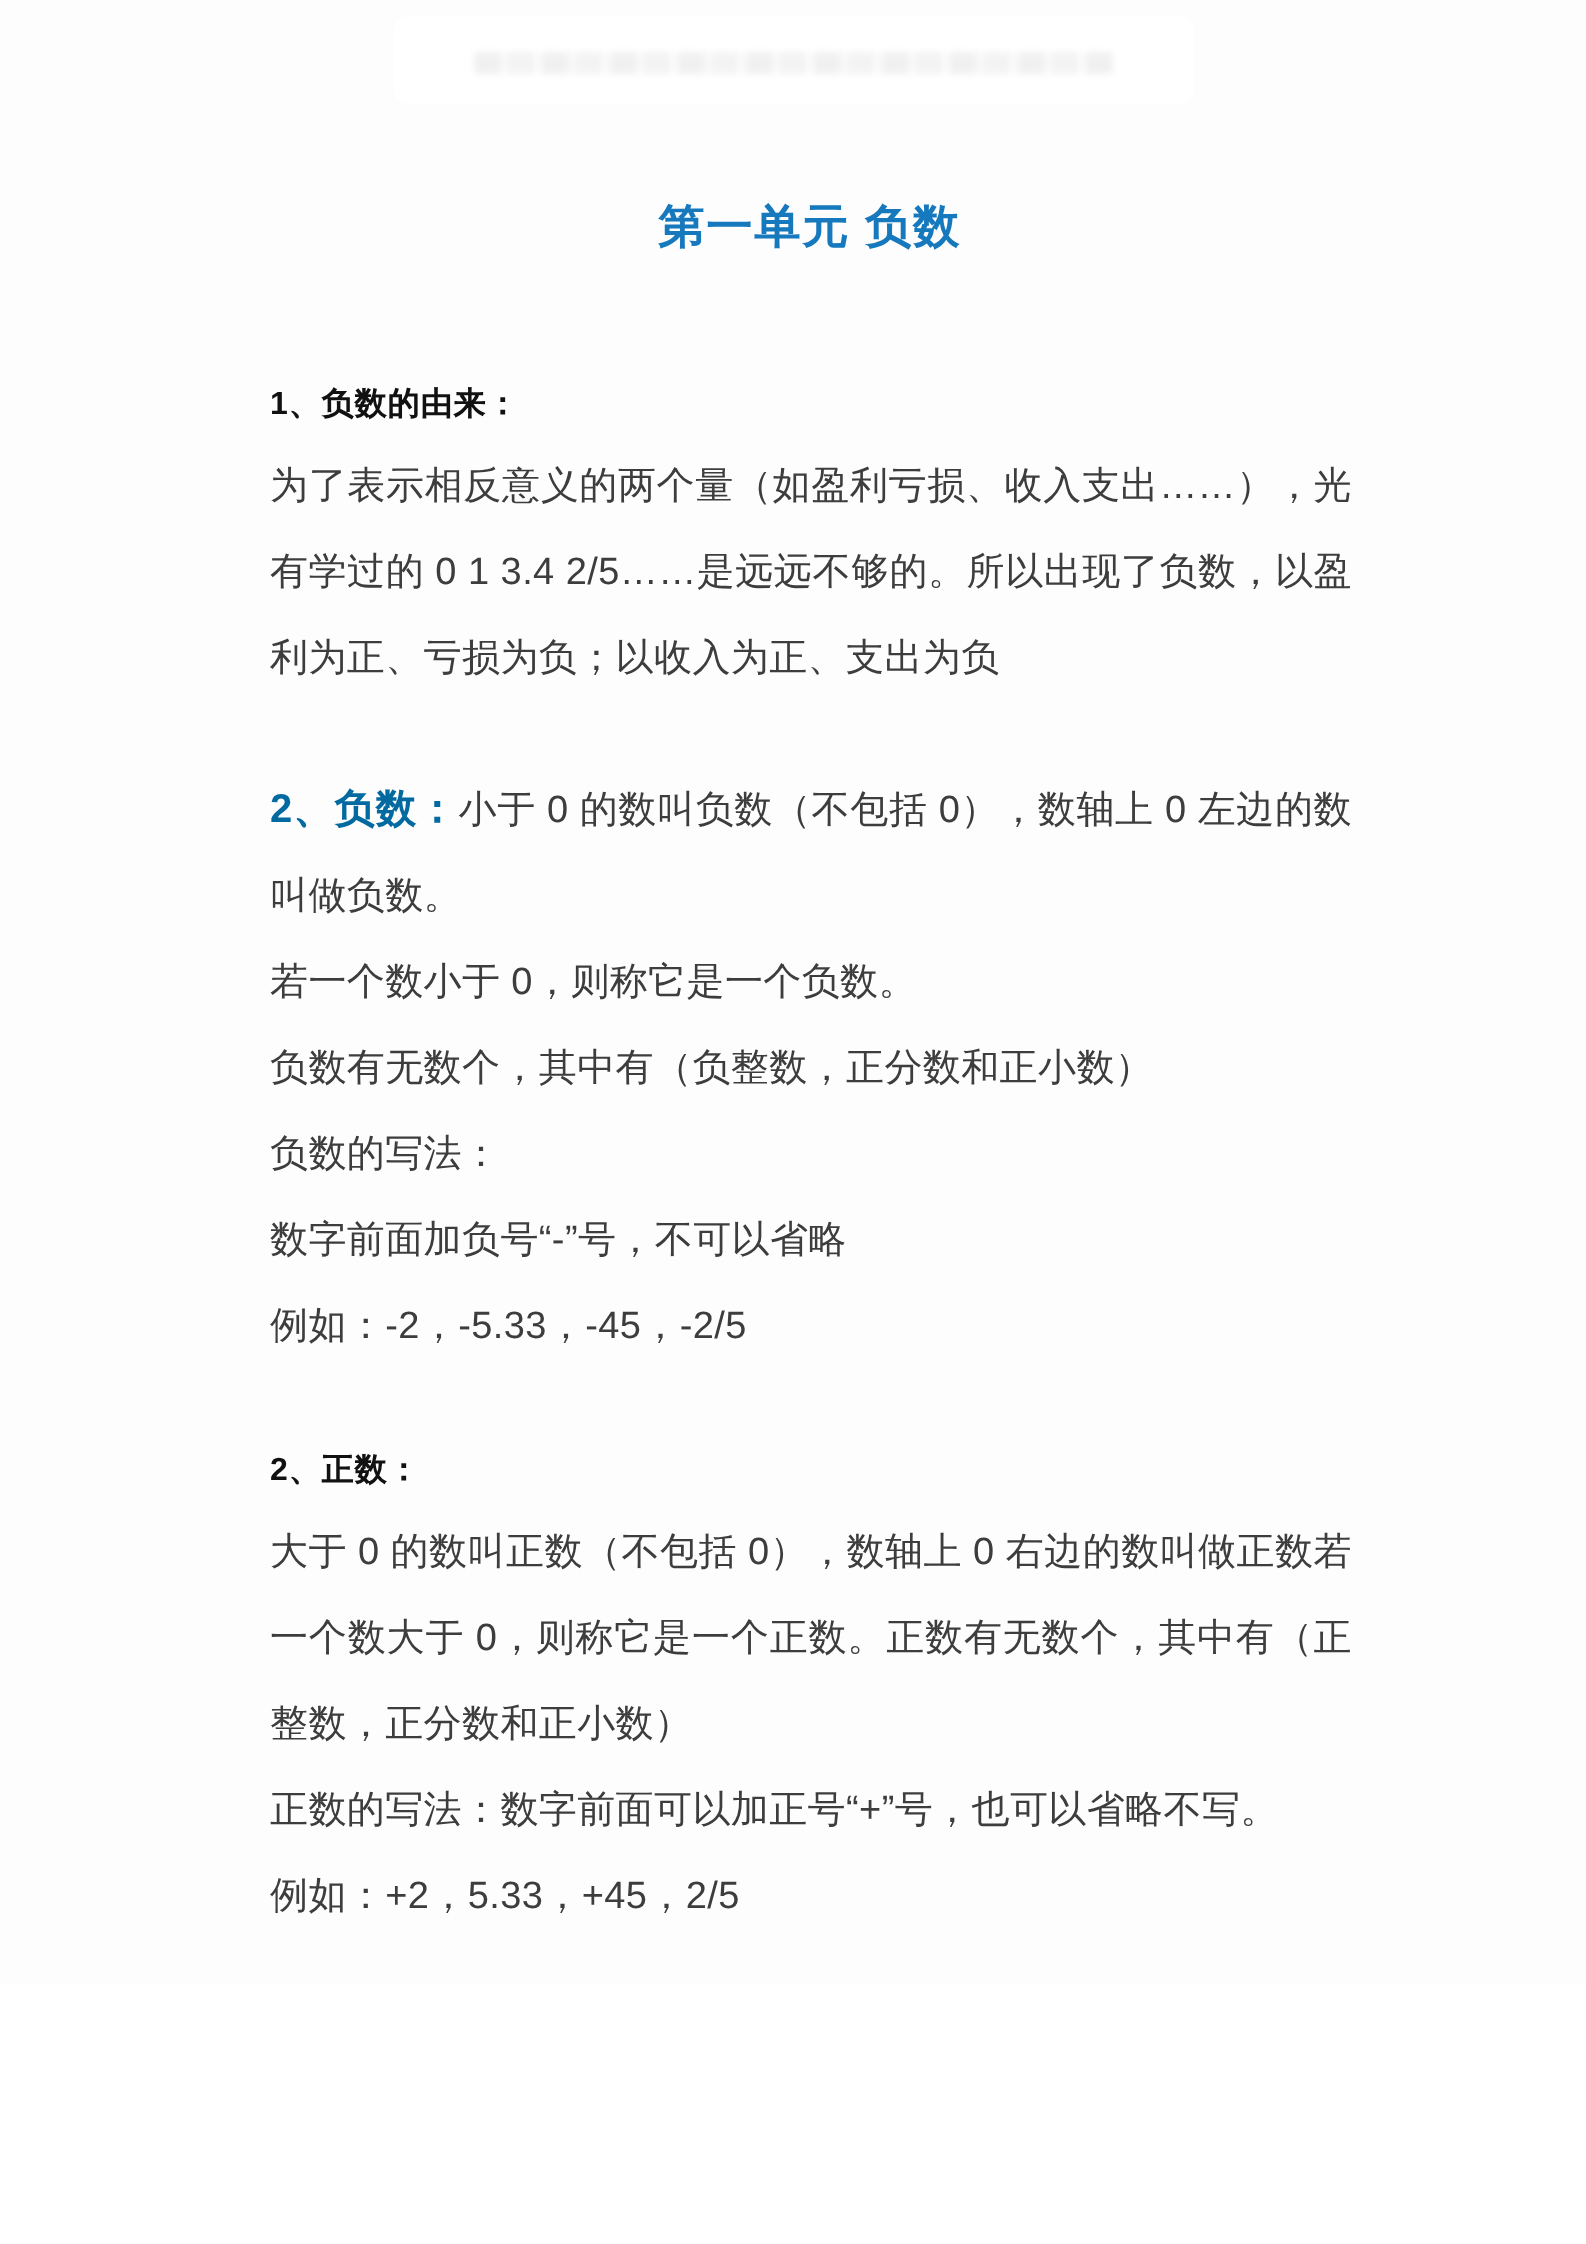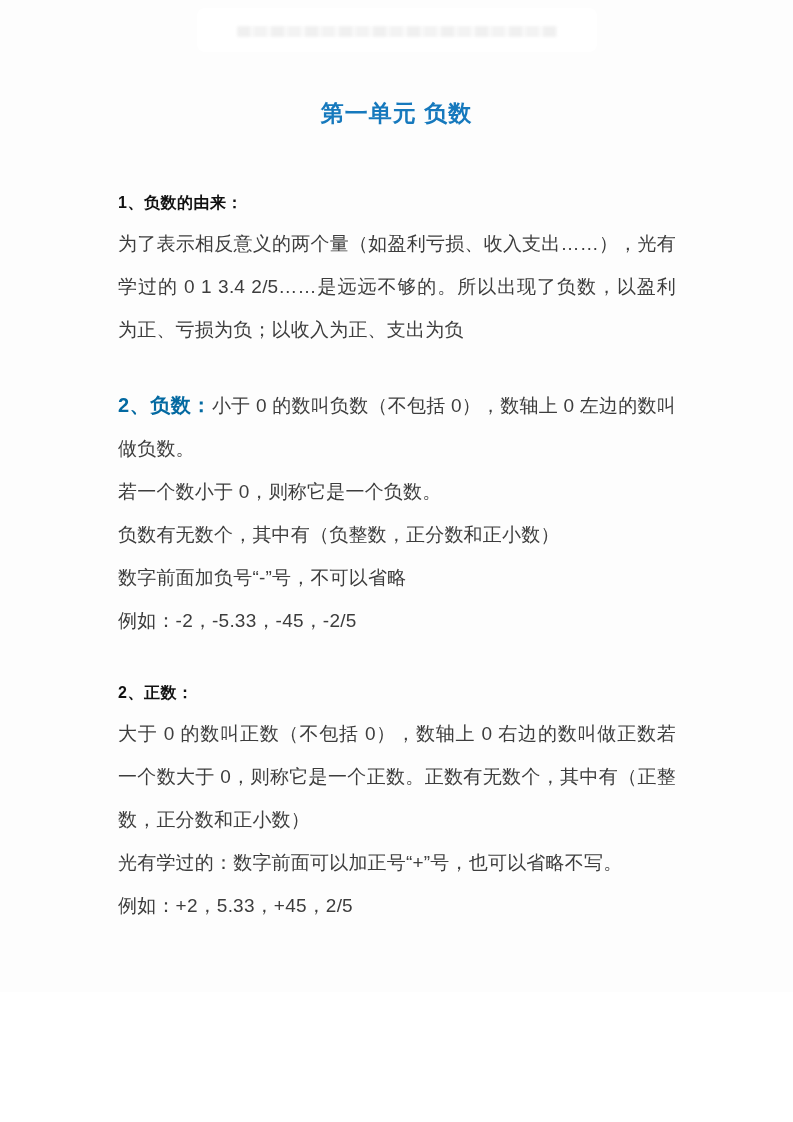--- a/index.html
+++ b/index.html
@@ -7,20 +7,21 @@
   body { background: #ffffff; }
 
   .page {
     position: relative;
     width: 793px;
     height: 992px;
     margin: 0;
     background: #fdfdfd;
     font-family: "Liberation Sans", sans-serif;
     overflow: hidden;
+    padding-left: 17px;
   }
 
   
   .watermark-top {
     position: absolute;
     top: 8px;
     left: 50%;
     transform: translateX(-50%);
     width: 400px;
     height: 44px;
@@ -134,28 +135,29 @@
 
     <section class="sec sec-origin">
       <h2 class="sec-heading">1、负数的由来：</h2>
       <p class="body just">为了表示相反意义的两个量（如盈利亏损、收入支出……），光有学过的 0 1 3.4 2/5……是远远不够的。所以出现了负数，以盈利为正、亏损为负；以收入为正、支出为负</p>
     </section>
 
     <section class="sec sec-negative">
       <p class="body just"><strong class="inline-heading">2、负数：</strong><span>小于 0 的数叫负数（不包括 0），数轴上 0 左边的数叫做负数。</span></p>
       <p class="body">若一个数小于 0，则称它是一个负数。</p>
       <p class="body">负数有无数个，其中有（负整数，正分数和正小数）</p>
+      <p class="body">负数的写法：</p>
       <p class="body">数字前面加负号“-”号，不可以省略</p>
       <p class="body">例如：-2，-5.33，-45，-2/5</p>
     </section>
 
     <section class="sec sec-positive">
       <h2 class="sec-heading">2、正数：</h2>
       <p class="body just">大于 0 的数叫正数（不包括 0），数轴上 0 右边的数叫做正数若一个数大于 0，则称它是一个正数。正数有无数个，其中有（正整数，正分数和正小数）</p>
-      <p class="body">光有学过的：数字前面可以加正号“+”号，也可以省略不写。</p>
+      <p class="body">正数的写法：数字前面可以加正号“+”号，也可以省略不写。</p>
       <p class="body">例如：+2，5.33，+45，2/5</p>
     </section>
 
   </div>
 
   <div class="redaction-halo"></div>
   <div class="redaction-bottom"></div>
   <div class="redaction-blob-1"></div>
   <div class="redaction-blob-2"></div>
 

